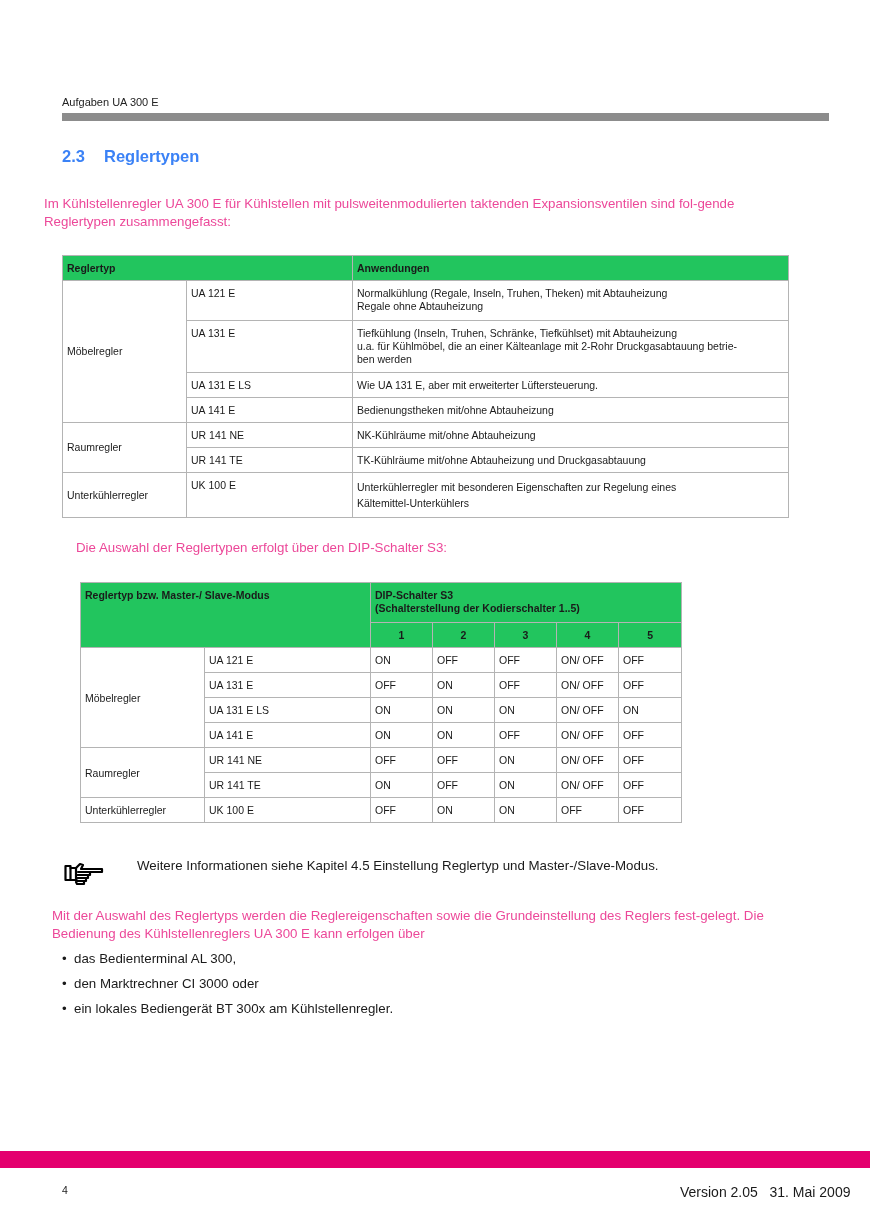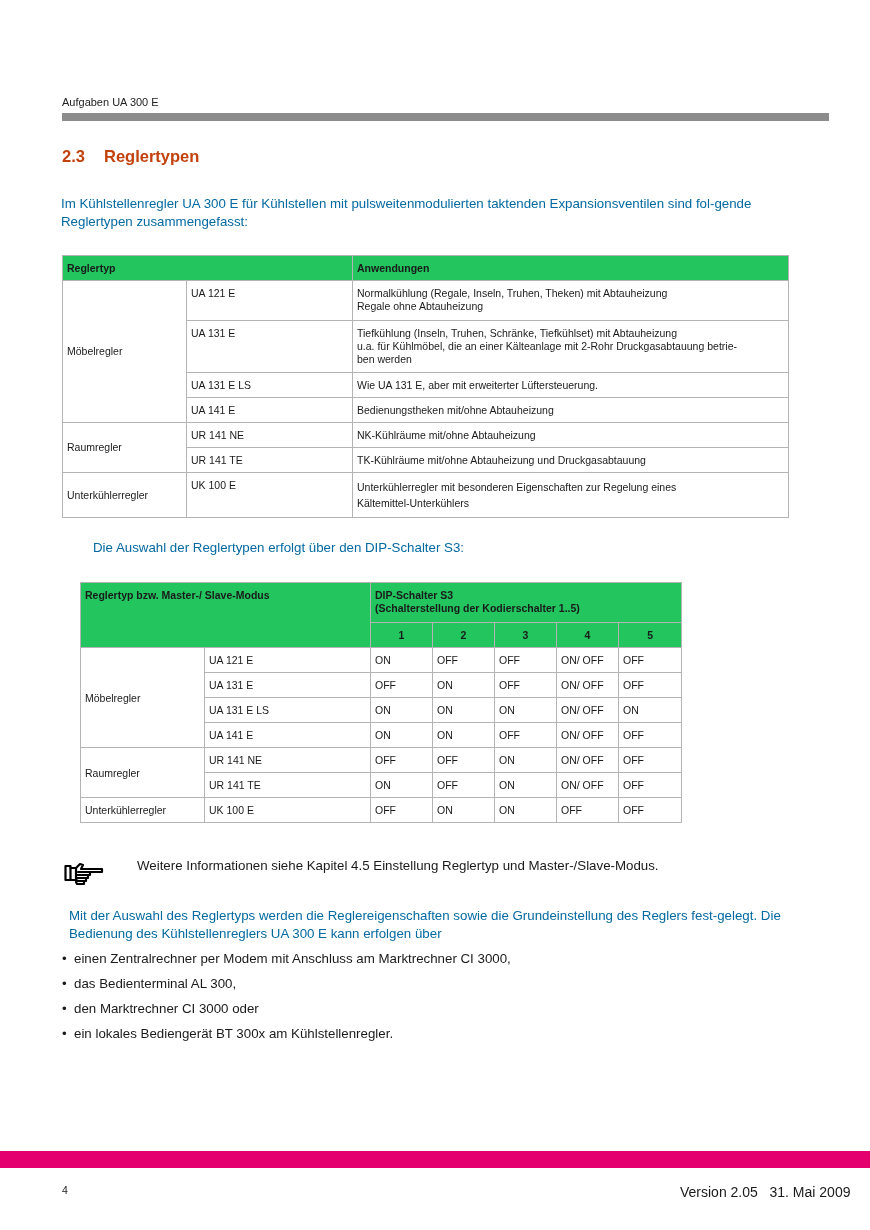--- a/index.html
+++ b/index.html
@@ -3,23 +3,23 @@
 <meta charset="utf-8">
 <style>
   html, body { margin: 0; padding: 0; }
   body {
     width: 870px; height: 1230px; position: relative; background: #ffffff;
     font-family: "Liberation Sans", sans-serif; color: #1a1a1a; overflow: hidden;
   }
   .abs { position: absolute; }
   .running-head { left: 62px; top: 96px; font-size: 11px; color: #222; }
   .head-bar { left: 62px; top: 113px; width: 767px; height: 8px; background: #8c8c8c; }
-  .section-title { left: 62px; top: 147px; font-size: 16.5px; font-weight: bold; color: #c2410c; }
+  .section-title { left: 62px; top: 147px; font-size: 16.5px; font-weight: bold; color: #3b82f6; }
   .section-title .num { display: inline-block; width: 42px; }
-  .para { left: 61px; font-size: 13.3px; line-height: 18px; color: #0369a1; }
+  .para { left: 44px; font-size: 13.3px; line-height: 18px; color: #ec4899; }
   .intro { top: 195px; width: 730px; }
 
   table { border-collapse: collapse; position: absolute; table-layout: fixed; }
   td, th {
     border: 1px solid #b4b4b4; font-size: 10.5px; color: #1a1a1a;
     text-align: left; vertical-align: top; padding: 0 4px; font-weight: normal;
   }
   th { background: #22c55e; font-weight: bold; }
   .t1 { left: 62px; top: 255px; width: 726px; }
   .t1 th { height: 24px; vertical-align: middle; }
@@ -219,21 +219,20 @@
       <path d="M14 17 L22 17 L22 20 L14 20 L12 19"></path>
       <path d="M14 20 L20 20 L20 23 L13 23 L12 21"></path>
     </g>
   </svg>
 </div>
 <div class="abs hint-text">Weitere Informationen siehe Kapitel 4.5 Einstellung Reglertyp und Master-/Slave-Modus.</div>
 
 <div class="abs para para2">Mit der Auswahl des Reglertyps werden die Reglereigenschaften sowie die Grundeinstellung des Reglers fest-gelegt. Die Bedienung des Kühlstellenreglers UA 300 E kann erfolgen über</div>
 
 <ul class="abs bullets">
-  <li><span class="dot">•</span><span>einen Zentralrechner per Modem mit Anschluss am Marktrechner CI 3000,</span></li>
   <li><span class="dot">•</span><span>das Bedienterminal AL 300,</span></li>
   <li><span class="dot">•</span><span>den Marktrechner CI 3000 oder</span></li>
   <li><span class="dot">•</span><span>ein lokales Bediengerät BT 300x am Kühlstellenregler.</span></li>
 </ul>
 
 <div class="abs footer-bar"></div>
 <div class="abs page-num">4</div>
 <div class="abs version" style="white-space:pre">Version 2.05   31. Mai 2009</div>
 
 </body></html>

